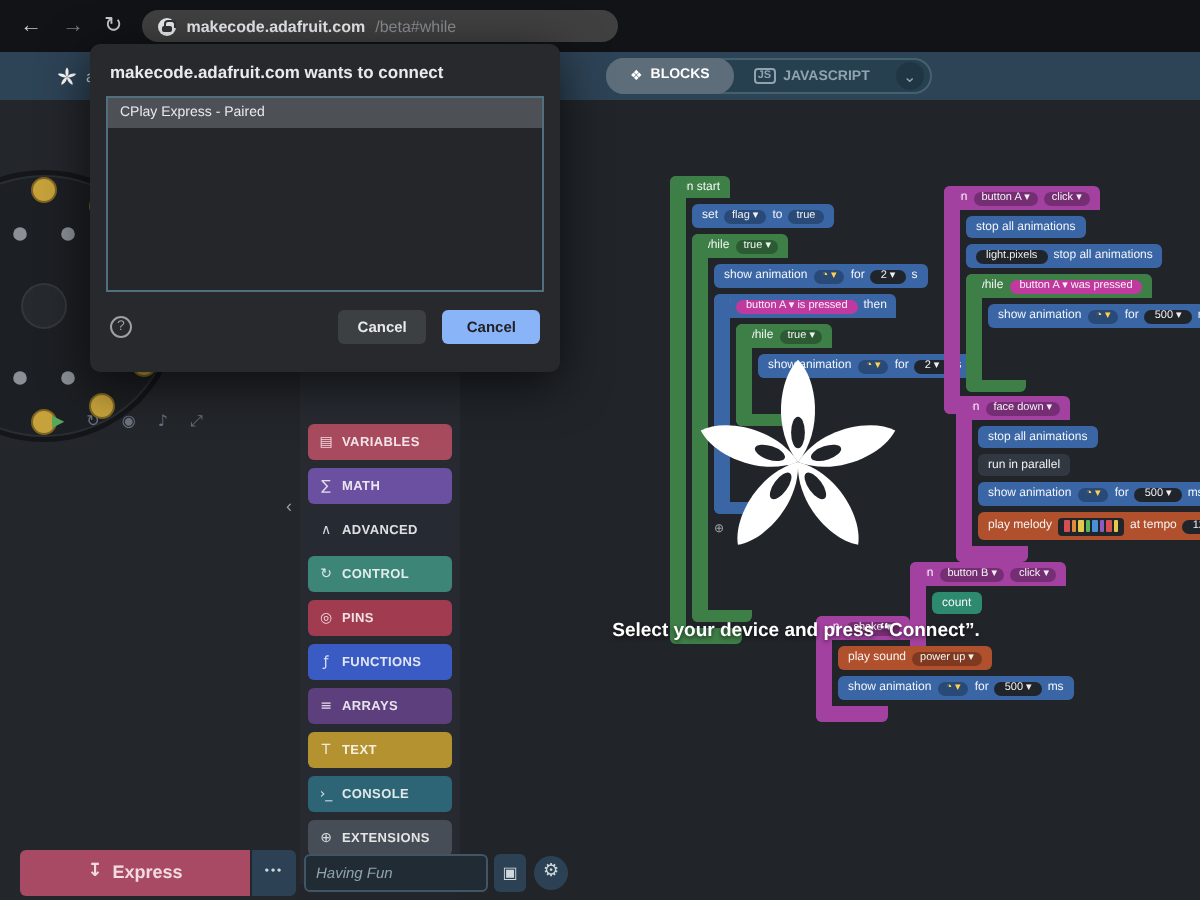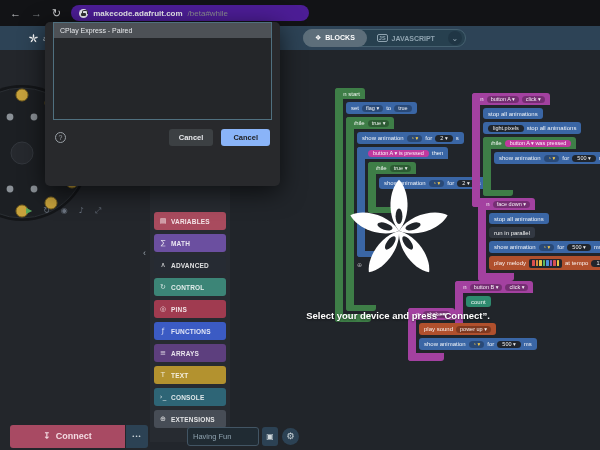--- a/index.html
+++ b/index.html
@@ -4,21 +4,21 @@
 <style>
   * { margin:0; padding:0; box-sizing:border-box; }
   html,body { width:600px; height:450px; background:#000; overflow:hidden; }
   body { font-family:"Liberation Sans","DejaVu Sans",sans-serif; position:relative; }
 
   
   .browser-bar { position:absolute; left:0; top:0; width:600px; height:26px; background:#121316;
     display:flex; align-items:center; gap:10px; padding-left:10px; z-index:5; }
   .nav-ic { color:#c7c9cc; font-size:11px; line-height:1; cursor:default; }
   .nav-ic.dim { color:#7a7d80; }
-  .url-pill { height:16px; width:238px; background:#4c1d95; border-radius:9px;
+  .url-pill { height:16px; width:238px; background:#404040; border-radius:9px;
     display:flex; align-items:center; gap:5px; padding:0 8px; }
   .lock { width:9px; height:9px; border-radius:50%; background:#e8eaed; position:relative; flex:0 0 auto; }
   .lock:before { content:""; position:absolute; left:2.5px; top:1.5px; width:4px; height:3px;
     border:1px solid #333; border-bottom:none; border-radius:2px 2px 0 0; }
   .lock:after { content:""; position:absolute; left:2px; top:4px; width:5px; height:3px; background:#333; border-radius:1px; }
   .url-host { color:#e8eaed; font-size:8px; font-weight:bold; white-space:nowrap; }
   .url-path { color:#8a8d91; font-size:8px; white-space:nowrap; }
 
   
   .app { position:absolute; left:0; top:26px; width:600px; height:424px; background:#22262c; overflow:hidden; }
@@ -83,22 +83,22 @@
   .flower { position:absolute; left:110px; top:122px; }
   .hint { position:absolute; left:38px; top:260px; width:260px; text-align:center;
     color:#fff; font-size:9.5px; font-weight:600; text-shadow:0 1px 2px rgba(0,0,0,.6); }
 
   
   .bottom-bar { position:absolute; left:0; top:396px; width:600px; height:28px; display:flex; align-items:center; }
   .btn-download { margin-left:10px; width:115px; height:23px; background:#a84a63; border-radius:3px 0 0 3px;
     display:flex; align-items:center; justify-content:center; gap:5px; color:#f3dbe2; font-size:9px; font-weight:bold; cursor:pointer; }
   .btn-more { width:22px; height:23px; background:#2c4254; border-radius:0 3px 3px 0; margin-left:1px;
     display:flex; align-items:center; justify-content:center; color:#cfd8dc; font-size:6px; letter-spacing:1px; cursor:pointer; }
-  .name-input { margin-left:39px; width:72px; height:19px; background:#202b33; border:1px solid #425564;
-    border-radius:3px; color:#8fa3b0; font-size:7.5px; padding:0 5px; font-family:inherit; }
+  .name-input { margin-left:4px; width:92px; height:19px; background:#202b33; border:1px solid #425564;
+    border-radius:3px; color:#8fa3b0; font-size:7.5px; padding:0 5px; font-family:inherit;font-style:italic; }
   .btn-save { margin-left:3px; width:16px; height:19px; background:#2c4254; border-radius:3px;
     display:flex; align-items:center; justify-content:center; color:#cfd8dc; font-size:8px; cursor:pointer; font-family:"DejaVu Sans",sans-serif; }
   .btn-gear { margin-left:4px; width:17px; height:17px; background:#2c4254; border-radius:50%;
     display:flex; align-items:center; justify-content:center; color:#cfd8dc; font-size:9px; cursor:pointer; font-family:"DejaVu Sans",sans-serif; }
 
   
   .dialog { position:absolute; left:45px; top:22px; width:235px; height:164px; background:#28292c;
     border-radius:5px; box-shadow:0 6px 24px rgba(0,0,0,.65); z-index:10; }
   .dlg-title { padding:9px 10px 7px; color:#e8eaed; font-size:8.5px; font-weight:bold; }
   .dlg-list { margin:0 8px; height:98px; border:1px solid #50707f; background:#242629; overflow:hidden; }
@@ -455,36 +455,37 @@
           <ellipse cx="0" cy="-15" rx="3.5" ry="8" transform="rotate(288)"></ellipse>
         </g>
       </svg>
       <div class="hint">Select your device and press “Connect”.</div>
     </div>
   </div>
 
   <div class="bottom-bar">
     <div class="btn-download">
       <span style="font-family:'DejaVu Sans',sans-serif">↧</span>
-      <span>Connect</span>
+      <span>Express</span>
     </div>
     <div class="btn-more">
       <span>•••</span>
     </div>
     <input class="name-input" value="Having Fun" style="">
     <div class="btn-save">
       <span>▣</span>
     </div>
     <div class="btn-gear">
       <span>⚙</span>
     </div>
   </div>
 </div>
 
 <div class="dialog">
+  <div class="dlg-title">makecode.adafruit.com wants to connect</div>
   <div class="dlg-list">
     <div class="dlg-item">CPlay Express - Paired</div>
   </div>
   <div class="dlg-footer">
     <div class="dlg-help">?</div>
     <div class="dlg-spacer"></div>
     <button class="btn-cancel">Cancel</button>
     <button class="btn-connect">Cancel</button>
   </div>
 </div>

